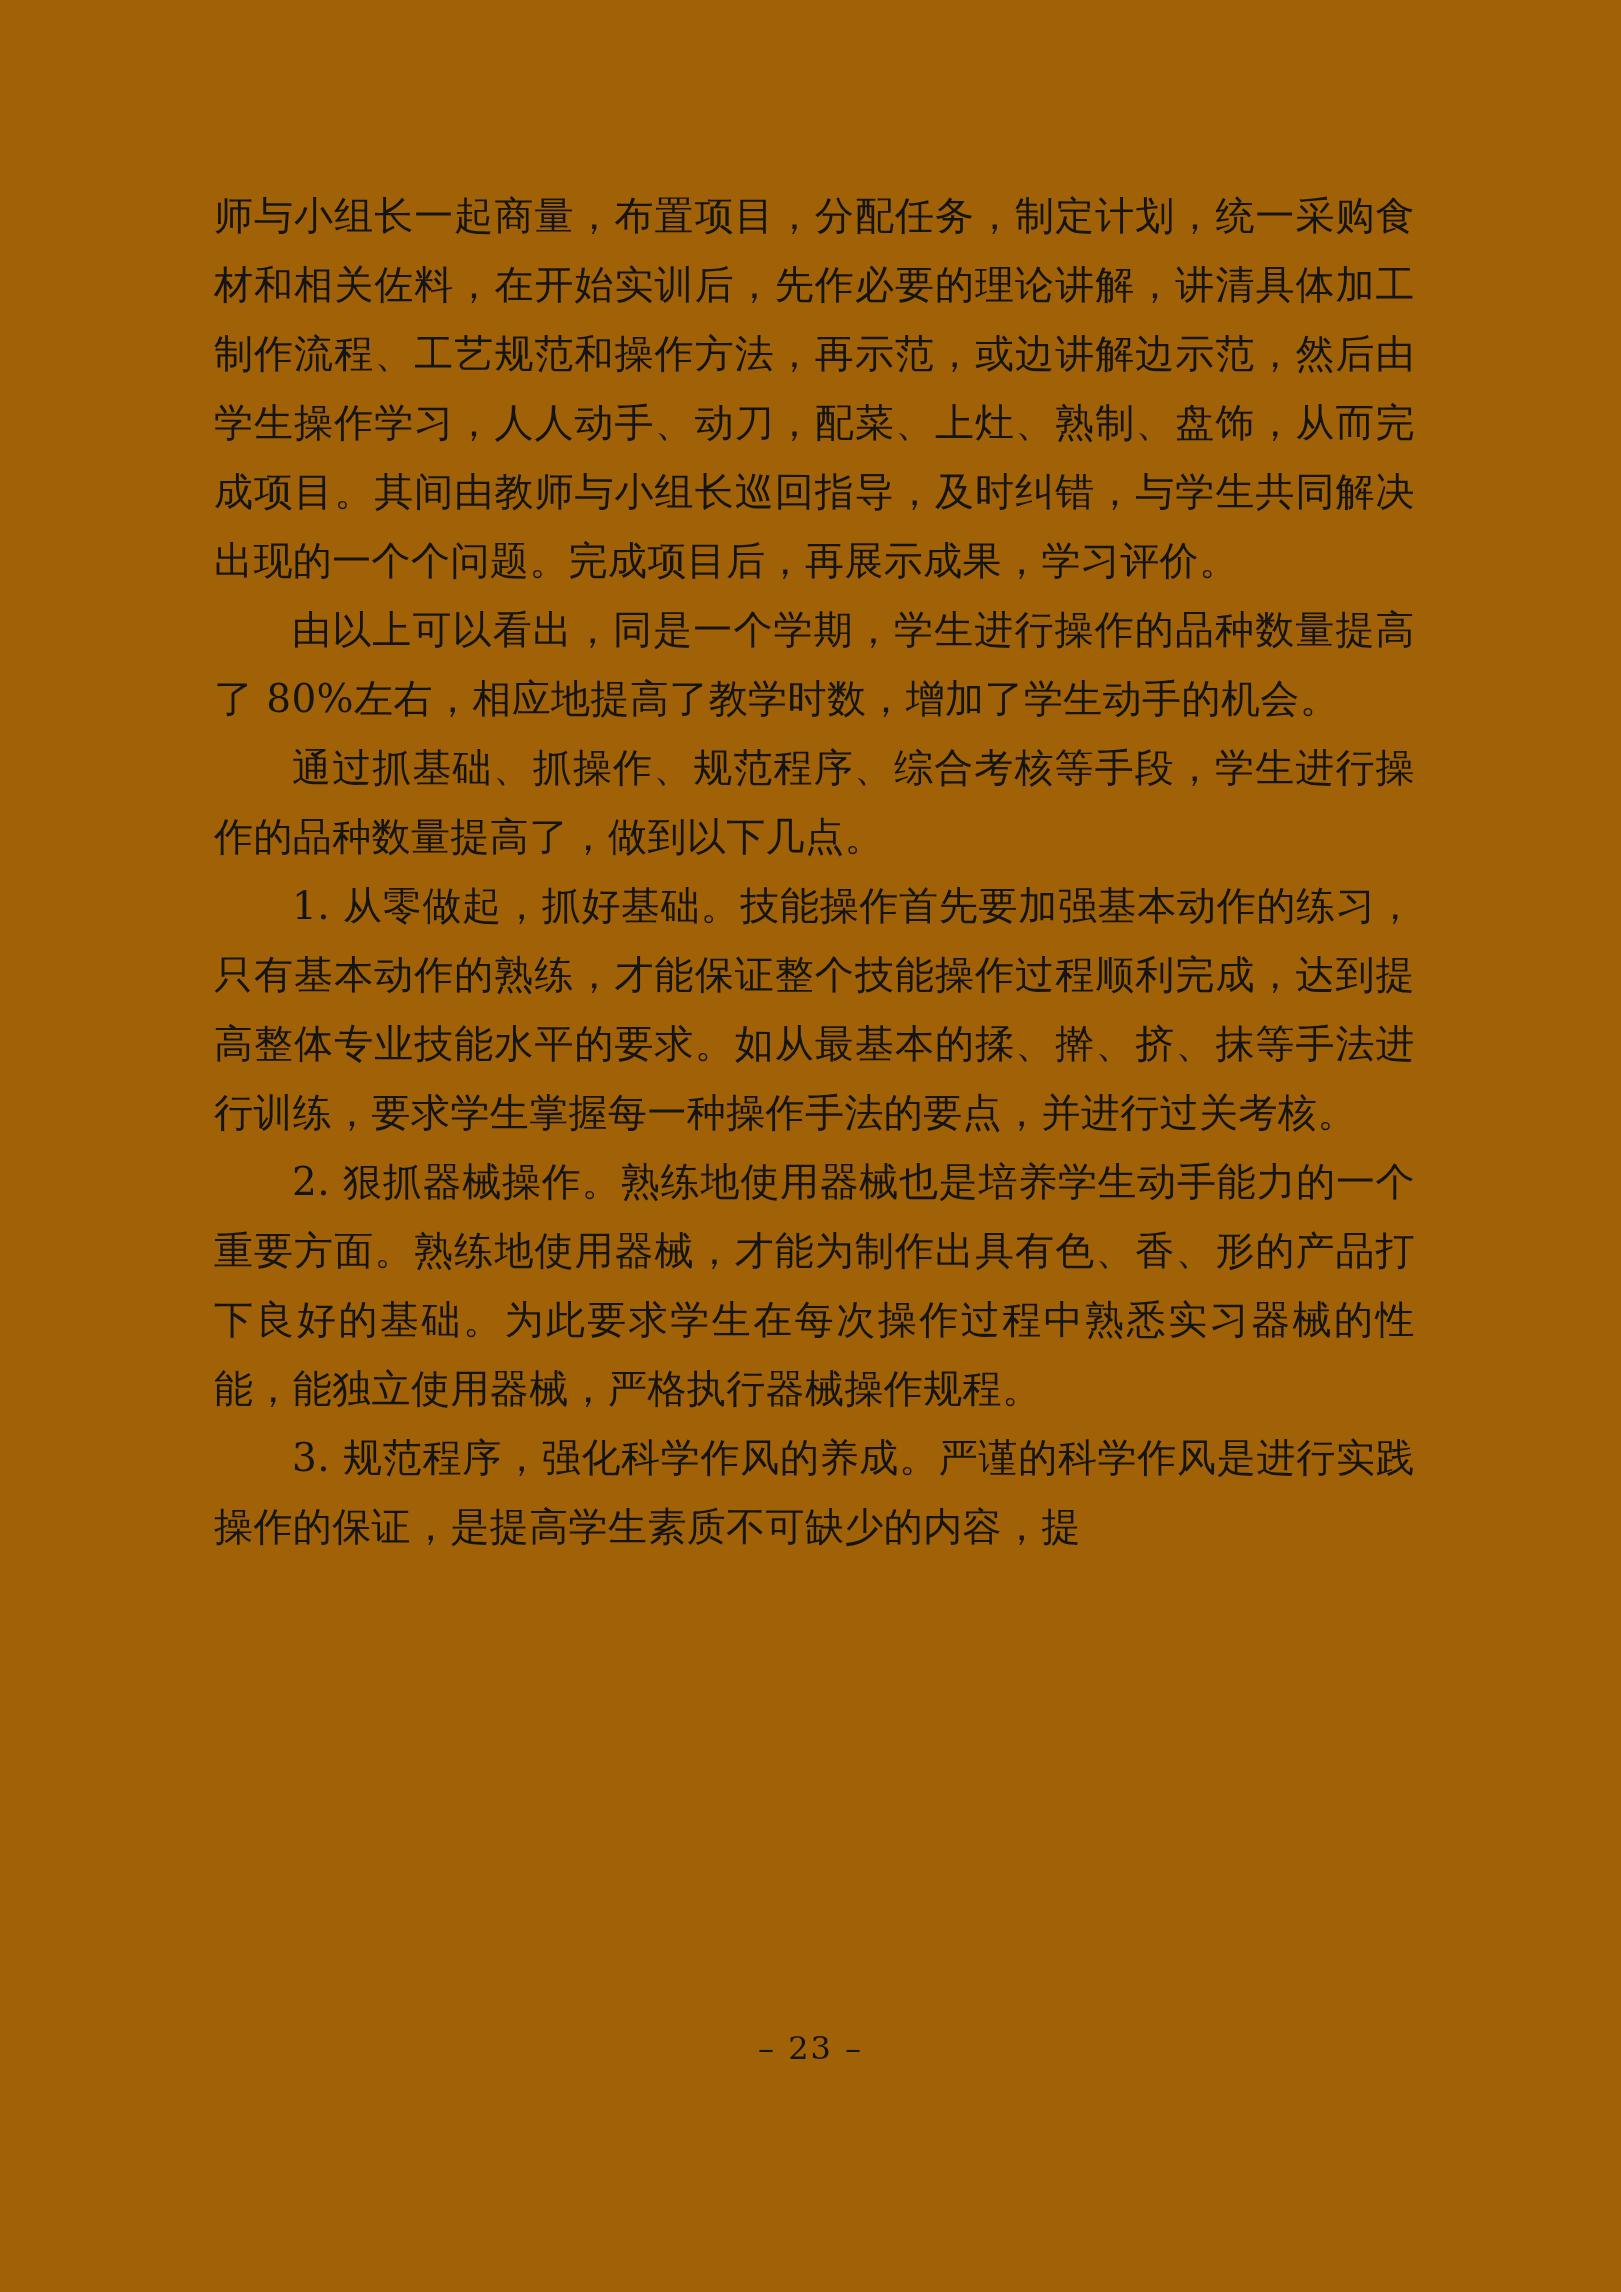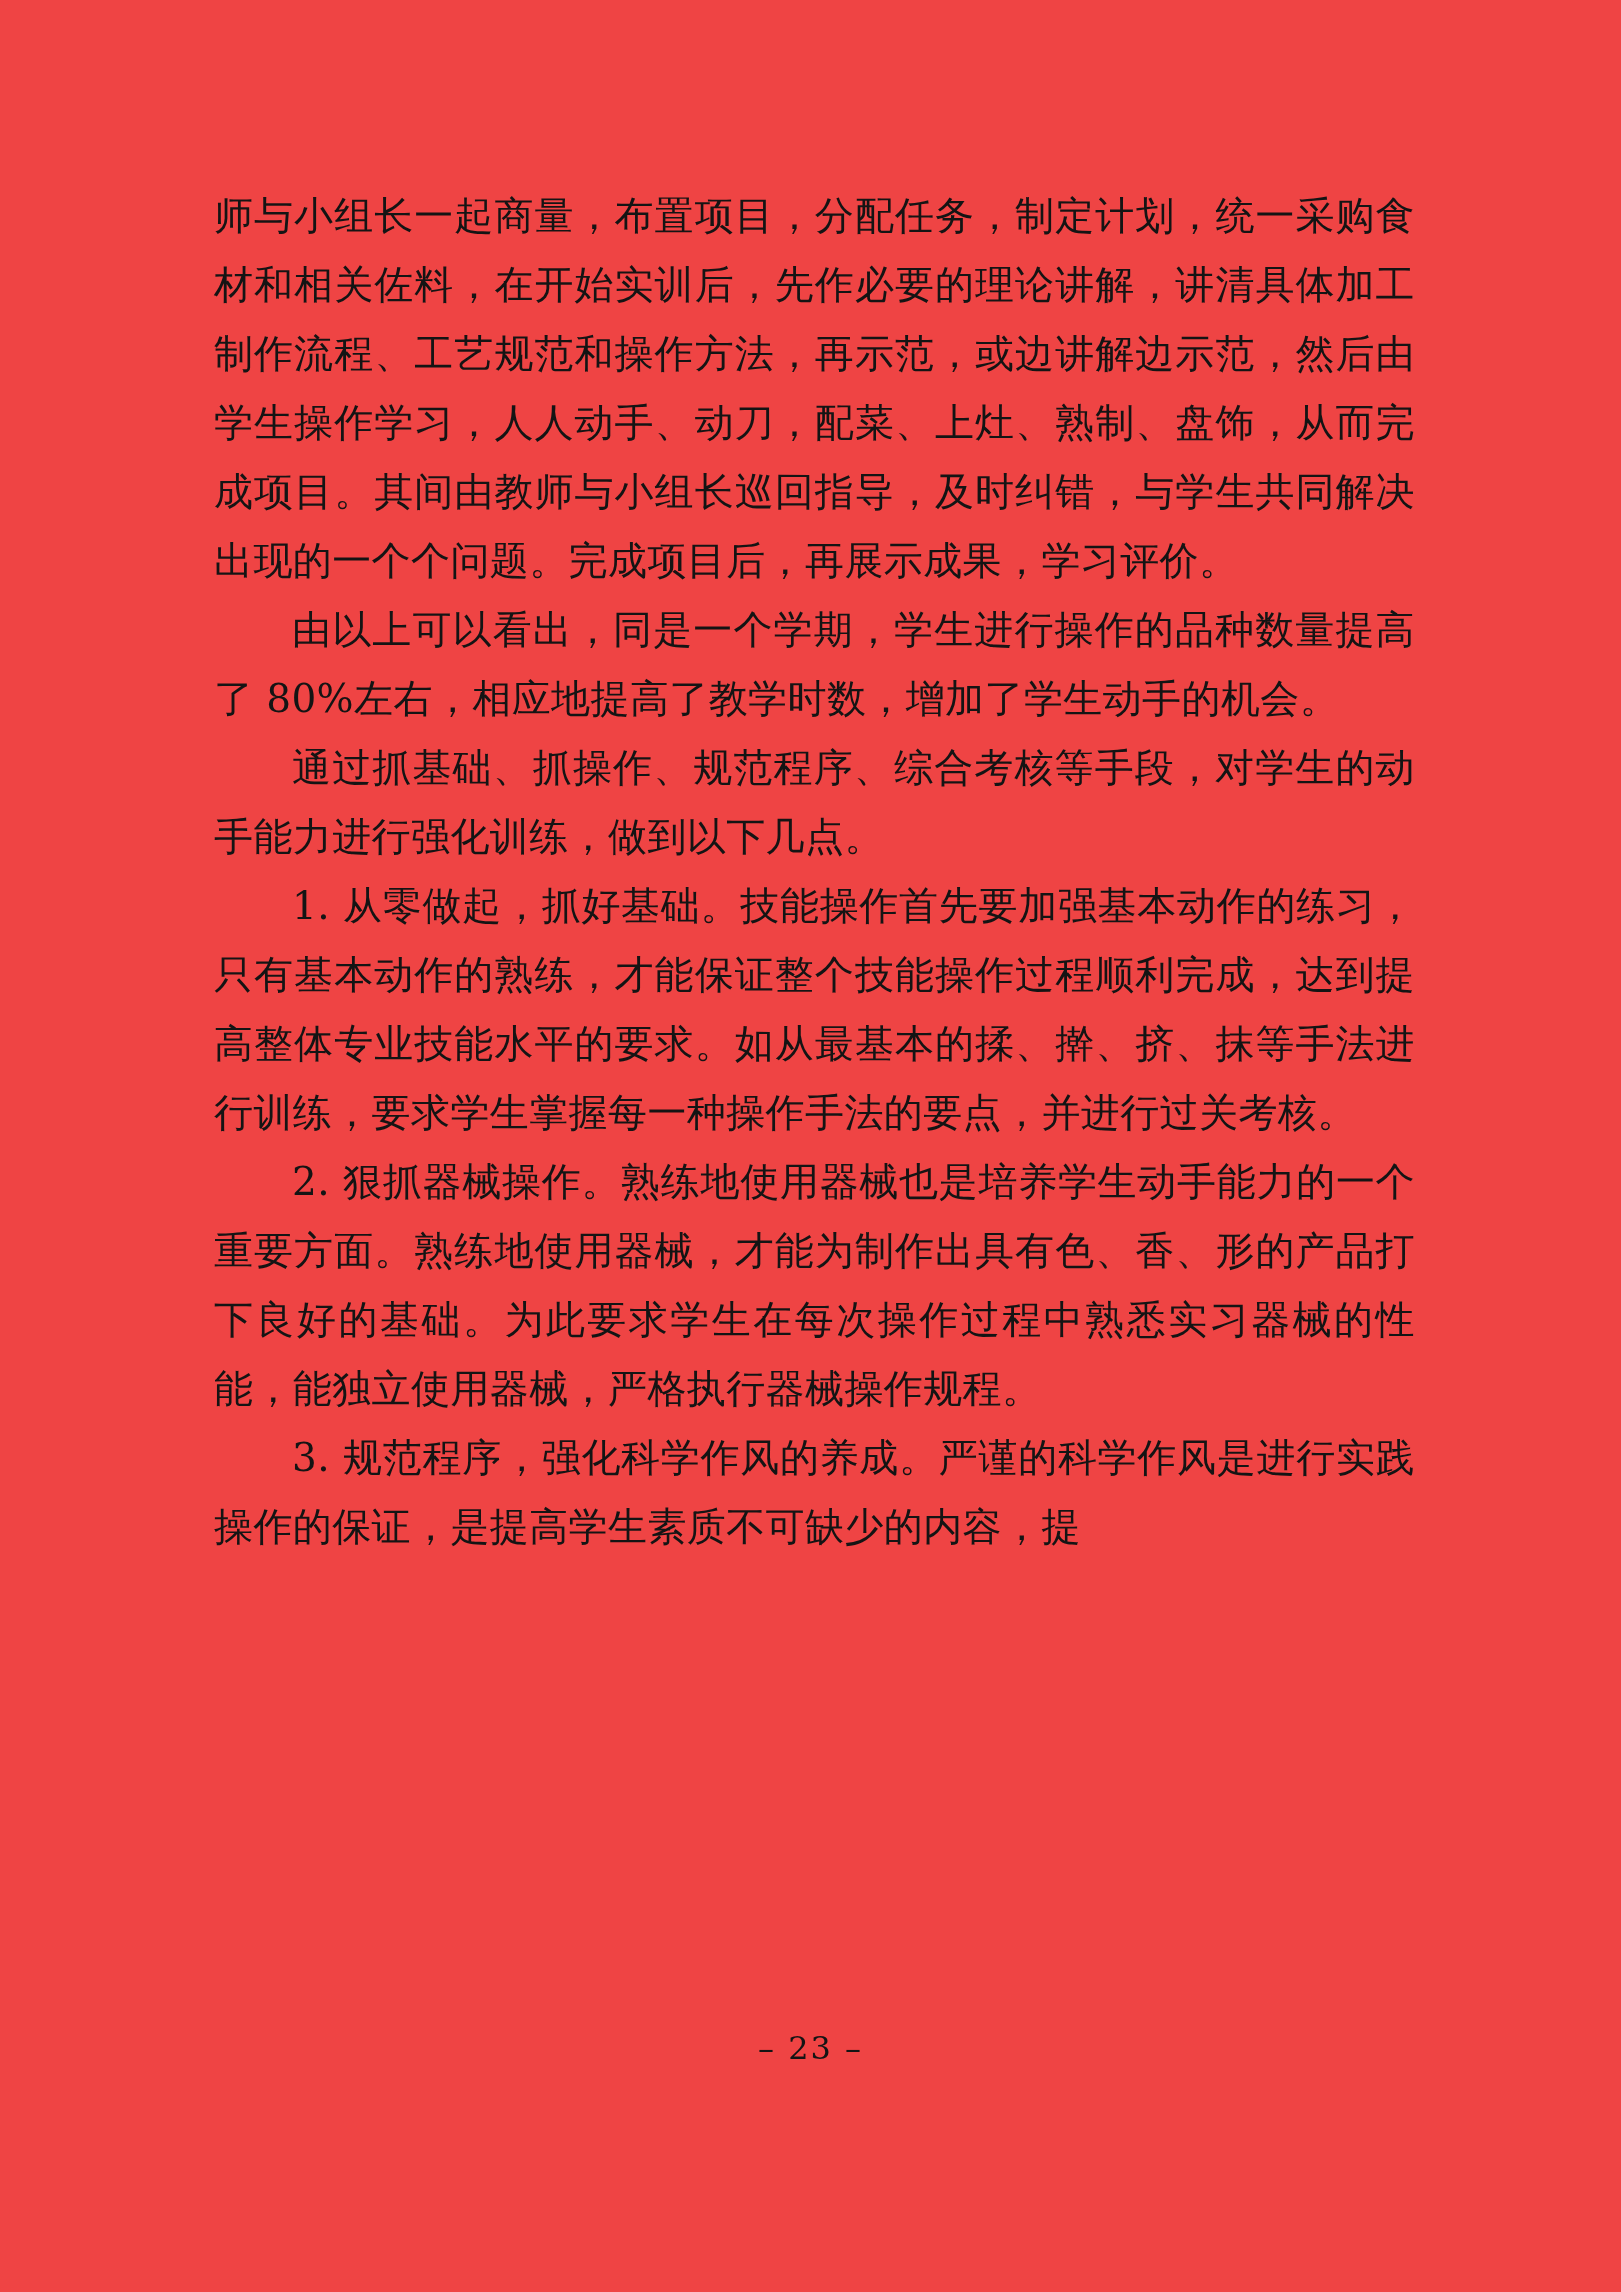--- a/index.html
+++ b/index.html
@@ -4,21 +4,21 @@
 <style>
   html, body {
     margin: 0;
     padding: 0;
     background: #ffffff;
   }
   .page {
     position: relative;
     width: 1621px;
     height: 2293px;
-    background: #ef4444;
+    background: #a16207;
     margin: 0 auto;
     box-sizing: border-box;
     font-family: "DejaVu Serif", "Liberation Serif", serif;
     color: #1a1a1a;
     overflow: hidden;
   }
   .content {
     position: absolute;
     left: 214px;
     top: 181px;
@@ -52,21 +52,21 @@
   }
 </style>
 </head>
 <body>
 
 <div class="page">
 
   <div class="content">
     <p class="para">师与小组长一起商量，布置项目，分配任务，制定计划，统一采购食材和相关佐料，在开始实训后，先作必要的理论讲解，讲清具体加工制作流程、工艺规范和操作方法，再示范，或边讲解边示范，然后由学生操作学习，人人动手、动刀，配菜、上灶、熟制、盘饰，从而完成项目。其间由教师与小组长巡回指导，及时纠错，与学生共同解决出现的一个个问题。完成项目后，再展示成果，学习评价。</p>
     <p class="para indent">由以上可以看出，同是一个学期，学生进行操作的品种数量提高了 80%左右，相应地提高了教学时数，增加了学生动手的机会。</p>
-    <p class="para indent">通过抓基础、抓操作、规范程序、综合考核等手段，对学生的动手能力进行强化训练，做到以下几点。</p>
+    <p class="para indent">通过抓基础、抓操作、规范程序、综合考核等手段，学生进行操作的品种数量提高了，做到以下几点。</p>
     <p class="para indent">1. 从零做起，抓好基础。技能操作首先要加强基本动作的练习，只有基本动作的熟练，才能保证整个技能操作过程顺利完成，达到提高整体专业技能水平的要求。如从最基本的揉、擀、挤、抹等手法进行训练，要求学生掌握每一种操作手法的要点，并进行过关考核。</p>
     <p class="para indent">2. 狠抓器械操作。熟练地使用器械也是培养学生动手能力的一个重要方面。熟练地使用器械，才能为制作出具有色、香、形的产品打下良好的基础。为此要求学生在每次操作过程中熟悉实习器械的性能，能独立使用器械，严格执行器械操作规程。</p>
     <p class="para indent">3. 规范程序，强化科学作风的养成。严谨的科学作风是进行实践操作的保证，是提高学生素质不可缺少的内容，提</p>
   </div>
 
   <div class="footer">
     <span class="page-number">– 23 –</span>
   </div>
 
 </div>

